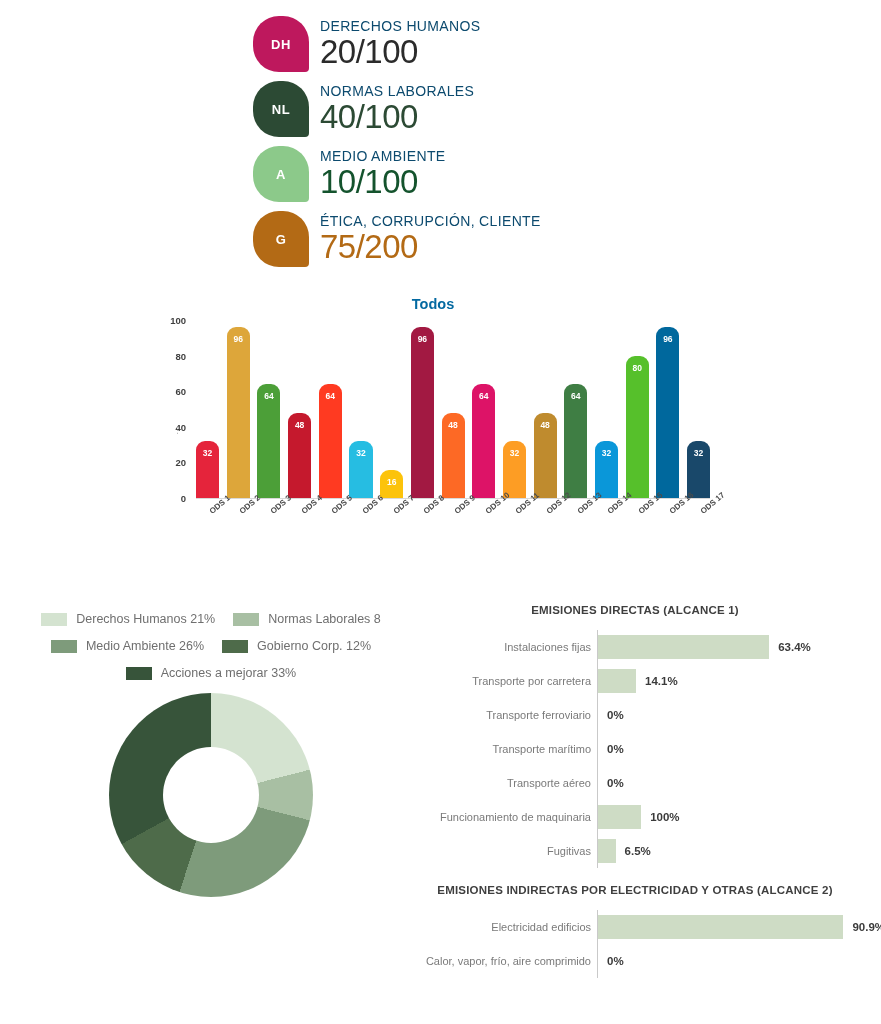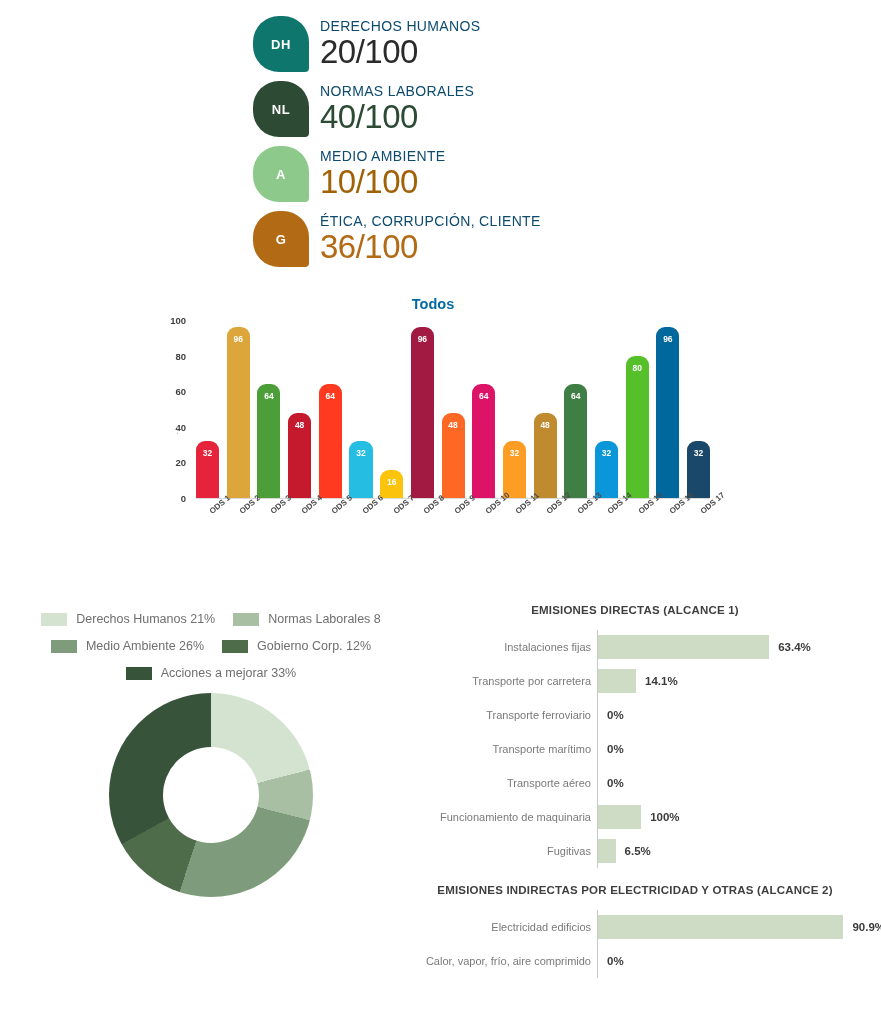--- a/index.html
+++ b/index.html
@@ -107,21 +107,21 @@
   }
   .emis2{margin-top:16px;}
 </style>
 </head>
 <body>
 
 <div class="page">
 
   <div class="scores" id="scores">
       <div class="score-row">
-        <div class="score-badge" style="background:#0f766e">
+        <div class="score-badge" style="background:#be185d">
           <span>DH</span>
         </div>
         <div class="score-text">
           <div class="score-label">DERECHOS HUMANOS</div>
           <div class="score-value" style="color:#2b2b2b">20/100</div>
         </div>
       </div>
       <div class="score-row">
         <div class="score-badge" style="background:#2C4A34">
           <span>NL</span>
@@ -130,30 +130,30 @@
           <div class="score-label">NORMAS LABORALES</div>
           <div class="score-value" style="color:#2C4A34">40/100</div>
         </div>
       </div>
       <div class="score-row">
         <div class="score-badge" style="background:#8CC98A">
           <span>A</span>
         </div>
         <div class="score-text">
           <div class="score-label">MEDIO AMBIENTE</div>
-          <div class="score-value" style="color:#a16207">10/100</div>
+          <div class="score-value" style="color:#14532d">10/100</div>
         </div>
       </div>
       <div class="score-row">
         <div class="score-badge" style="background:#B36A15">
           <span>G</span>
         </div>
         <div class="score-text">
           <div class="score-label">ÉTICA, CORRUPCIÓN, CLIENTE</div>
-          <div class="score-value" style="color:#B36A15">36/100</div>
+          <div class="score-value" style="color:#B36A15">75/200</div>
         </div>
       </div>
     </div>
 
   <div class="ods-chart">
     <div class="ods-title">Todos</div>
     <div class="ods-plot">
       <div class="ods-yaxis" id="ods-yaxis">
           <div class="ods-ytick" style="top: 178px;">0</div>
           <div class="ods-ytick" style="top: 142.4px;">20</div>

